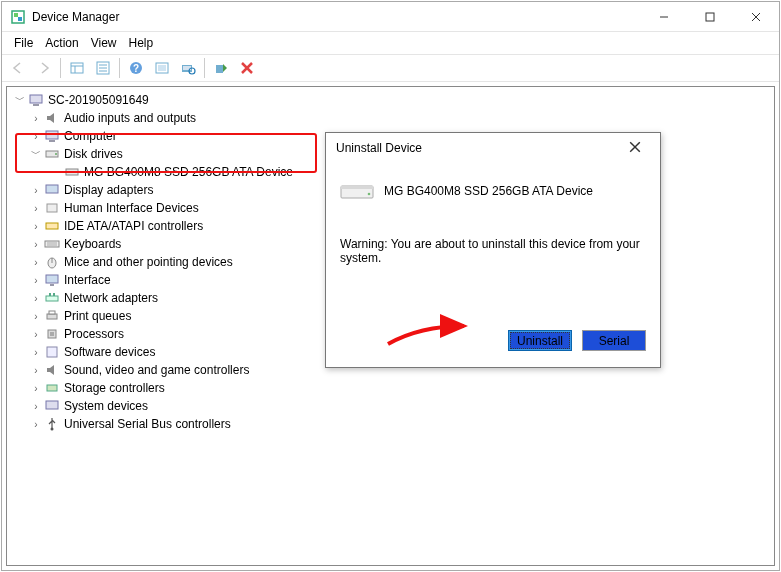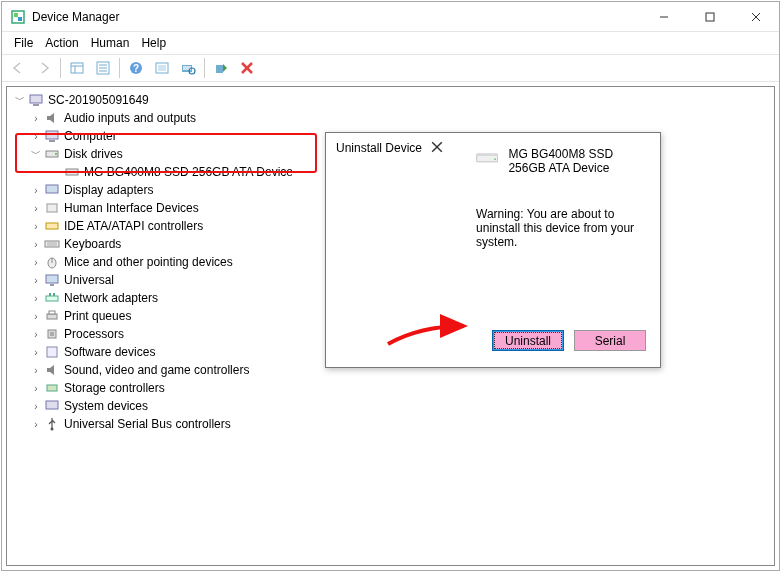--- a/index.html
+++ b/index.html
@@ -65,31 +65,31 @@
     pointer-events:none;
   }
   
   .dialog {
     position:absolute;
     left:325px; top:132px;
     width:336px; height:236px;
     background:#fff;
     border:1px solid #777;
     box-shadow:1px 2px 6px rgba(0,0,0,0.25);
-    display:flex; flex-direction:row;
+    display:flex; flex-direction:column;
   }
   .dlg-title { display:flex; align-items:center; height:30px; padding:0 10px; }
   .dlg-title .t { flex:1; }
   .dlg-close { width:30px; text-align:center; }
   .dlg-body { flex:1; padding:6px 14px 10px 14px; display:flex; flex-direction:column; }
   .dlg-row1 { display:flex; align-items:center; gap:10px; height:44px; }
   .dlg-row1 .drive { width:34px; height:22px; }
   .warn { margin-top:24px; }
   .dlg-btns { display:flex; gap:10px; justify-content:flex-end; margin-top:auto; padding-bottom:6px; }
-  .btn { width:72px; height:21px; border:1px solid #999; background:#f9a8d4; display:flex; align-items:center; justify-content:center; font-size:12px; }
+  .btn { width:64px; height:21px; border:1px solid #999; background:#1d4ed8; display:flex; align-items:center; justify-content:center; font-size:12px; }
   .btn.primary { border:1px solid #0a64ad; outline:1px dotted #333; outline-offset:-3px; box-shadow:0 0 0 1px #3a9be8 inset; }
   .arrow {
     position:absolute;
     left:380px; top:296px;
     width:95px; height:55px;
     pointer-events:none;
   }
 </style>
 </head>
 <body>
@@ -121,21 +121,21 @@
             <line x1="1" y1="1" x2="9" y2="9" stroke="#333" stroke-width="1"></line>
             <line x1="9" y1="1" x2="1" y2="9" stroke="#333" stroke-width="1"></line>
           </svg>
         </div>
     </div>
   </div>
 
   <div class="menubar">
     <span>File</span>
     <span>Action</span>
-    <span>Human</span>
+    <span>View</span>
     <span>Help</span>
   </div>
 
   <div class="toolbar">
     <div class="tbtn disabled">
         <svg width="16" height="16" viewBox="0 0 16 16">
           <path d="M10 3 L4 8 L10 13" fill="none" stroke="#555" stroke-width="1.5"></path>
         </svg>
       </div>
     <div class="tbtn disabled">
@@ -294,21 +294,21 @@
           <span class="lbl">Mice and other pointing devices</span>
         </li>
       <li class="row indent1">
           <span class="exp">›</span>
           <span class="ticon">
             <svg viewBox="0 0 16 16">
               <rect x="2" y="3" width="12" height="8" fill="#cde" stroke="#77a"></rect>
               <rect x="6" y="12" width="4" height="2" fill="#99a"></rect>
             </svg>
           </span>
-          <span class="lbl">Universal</span>
+          <span class="lbl">Interface</span>
         </li>
       <li class="row indent1">
           <span class="exp">›</span>
           <span class="ticon">
             <svg viewBox="0 0 16 16">
               <rect x="2" y="6" width="12" height="5" fill="#dfe" stroke="#5a8"></rect>
               <rect x="5" y="3" width="2" height="3" fill="#5a8"></rect>
               <rect x="9" y="3" width="2" height="3" fill="#5a8"></rect>
             </svg>
           </span>

